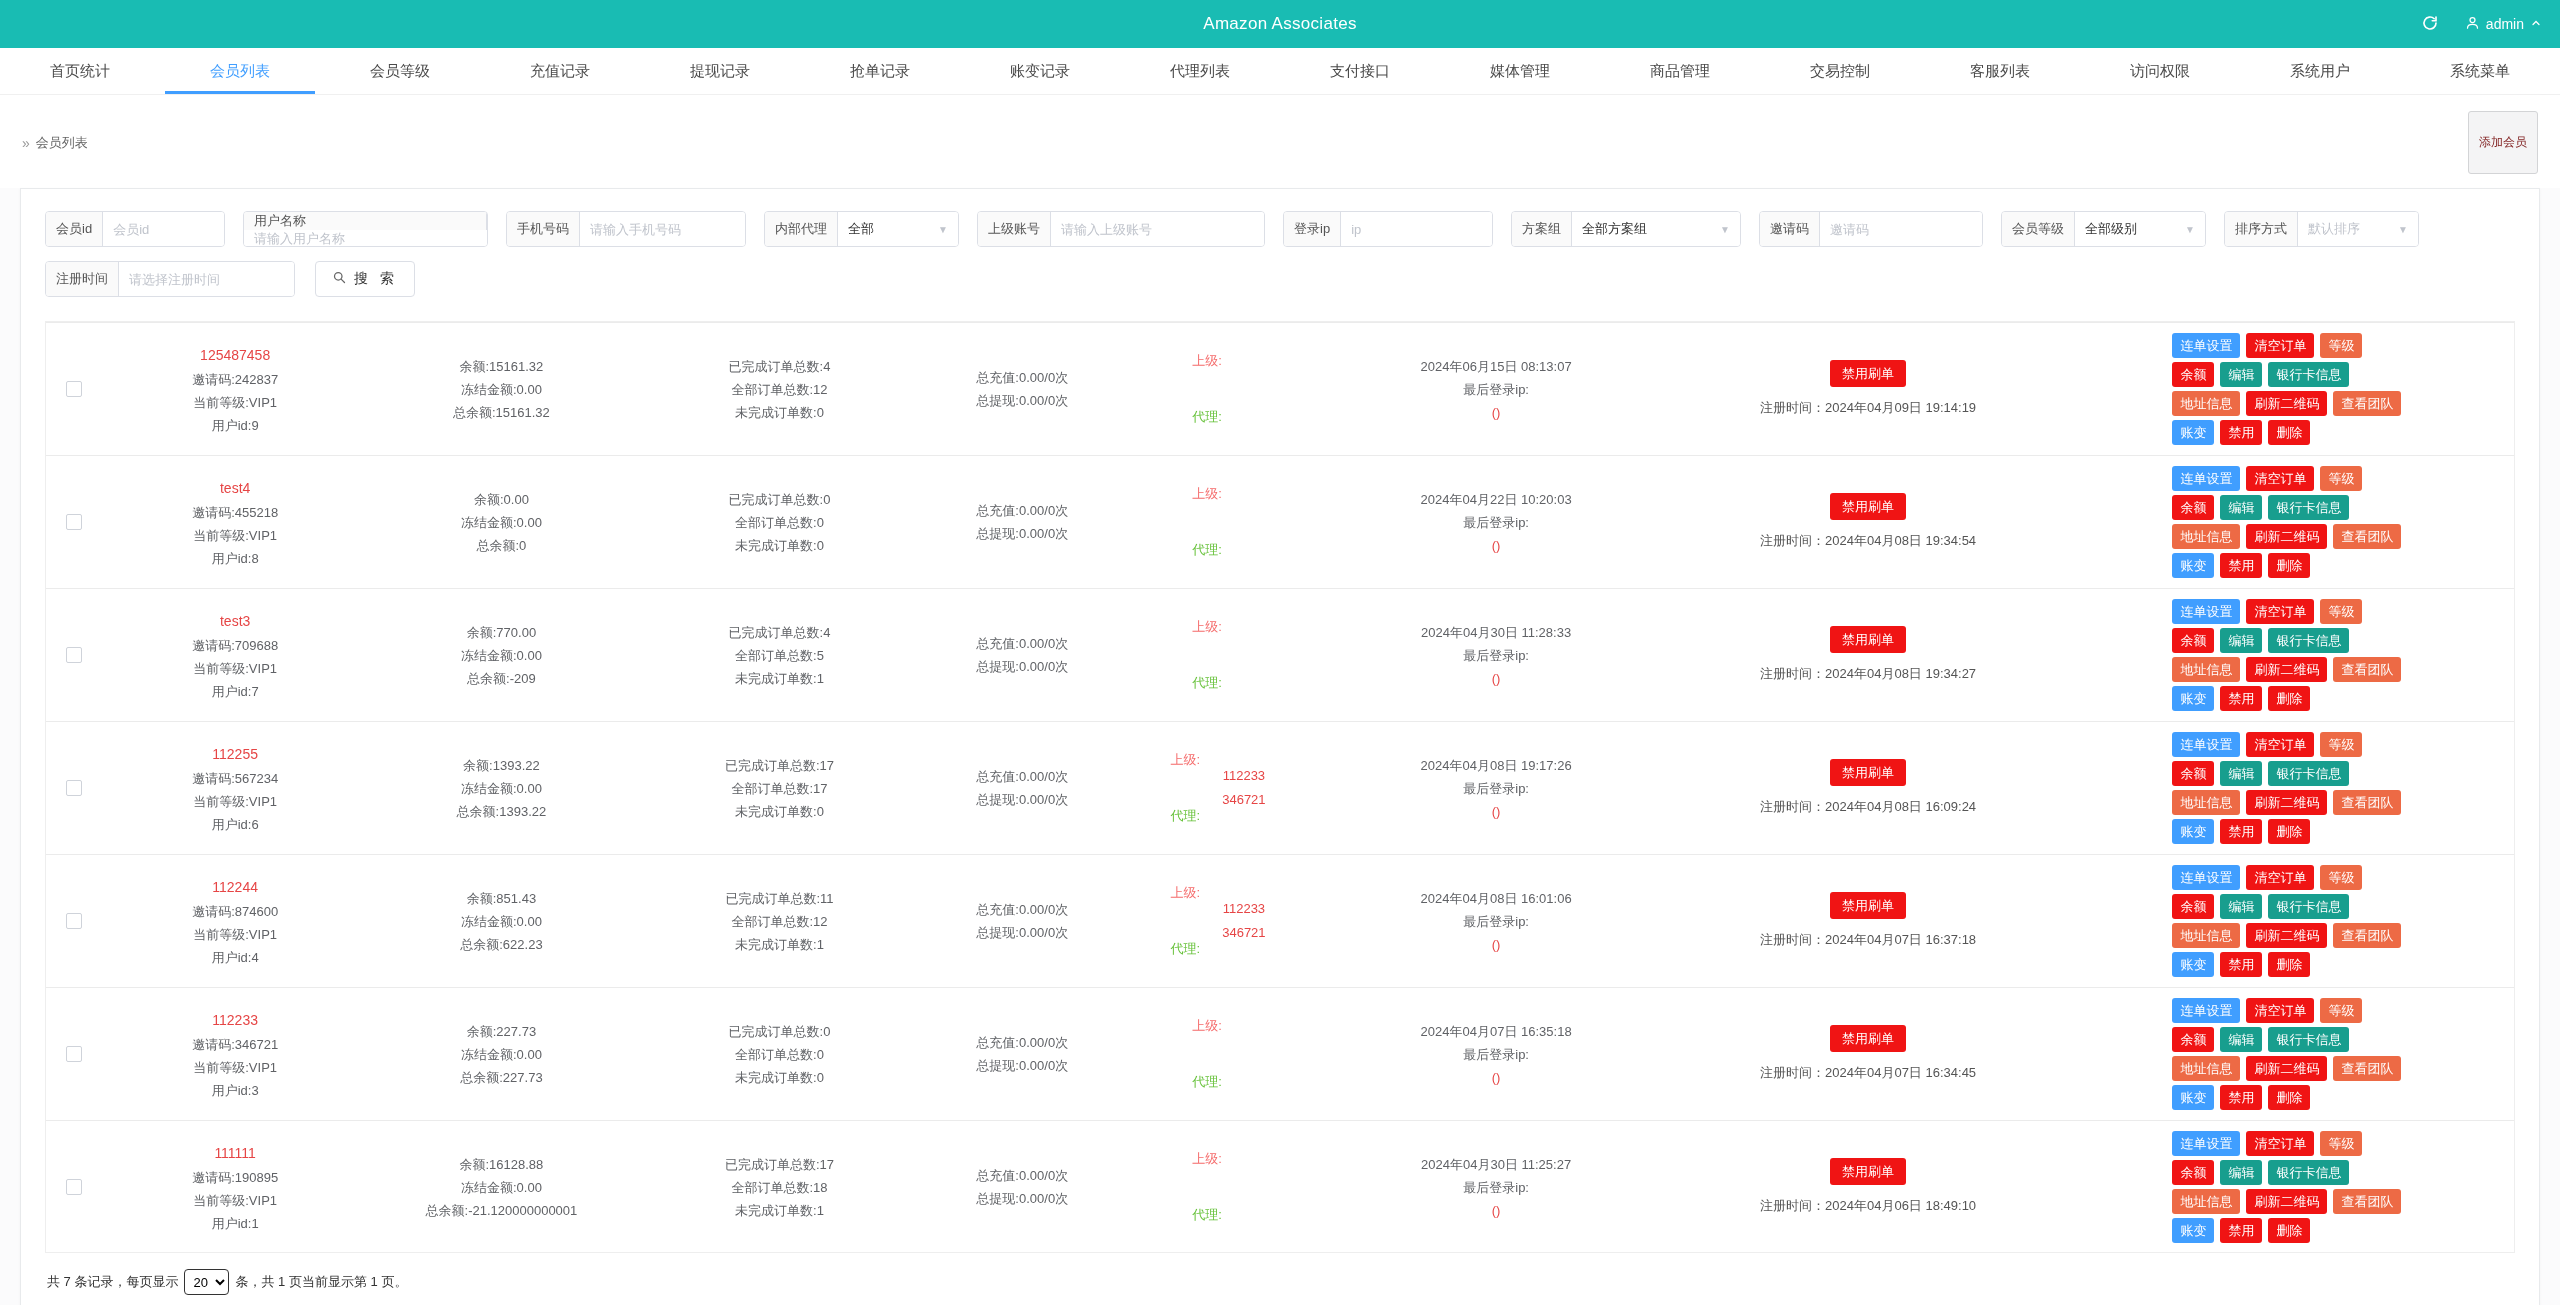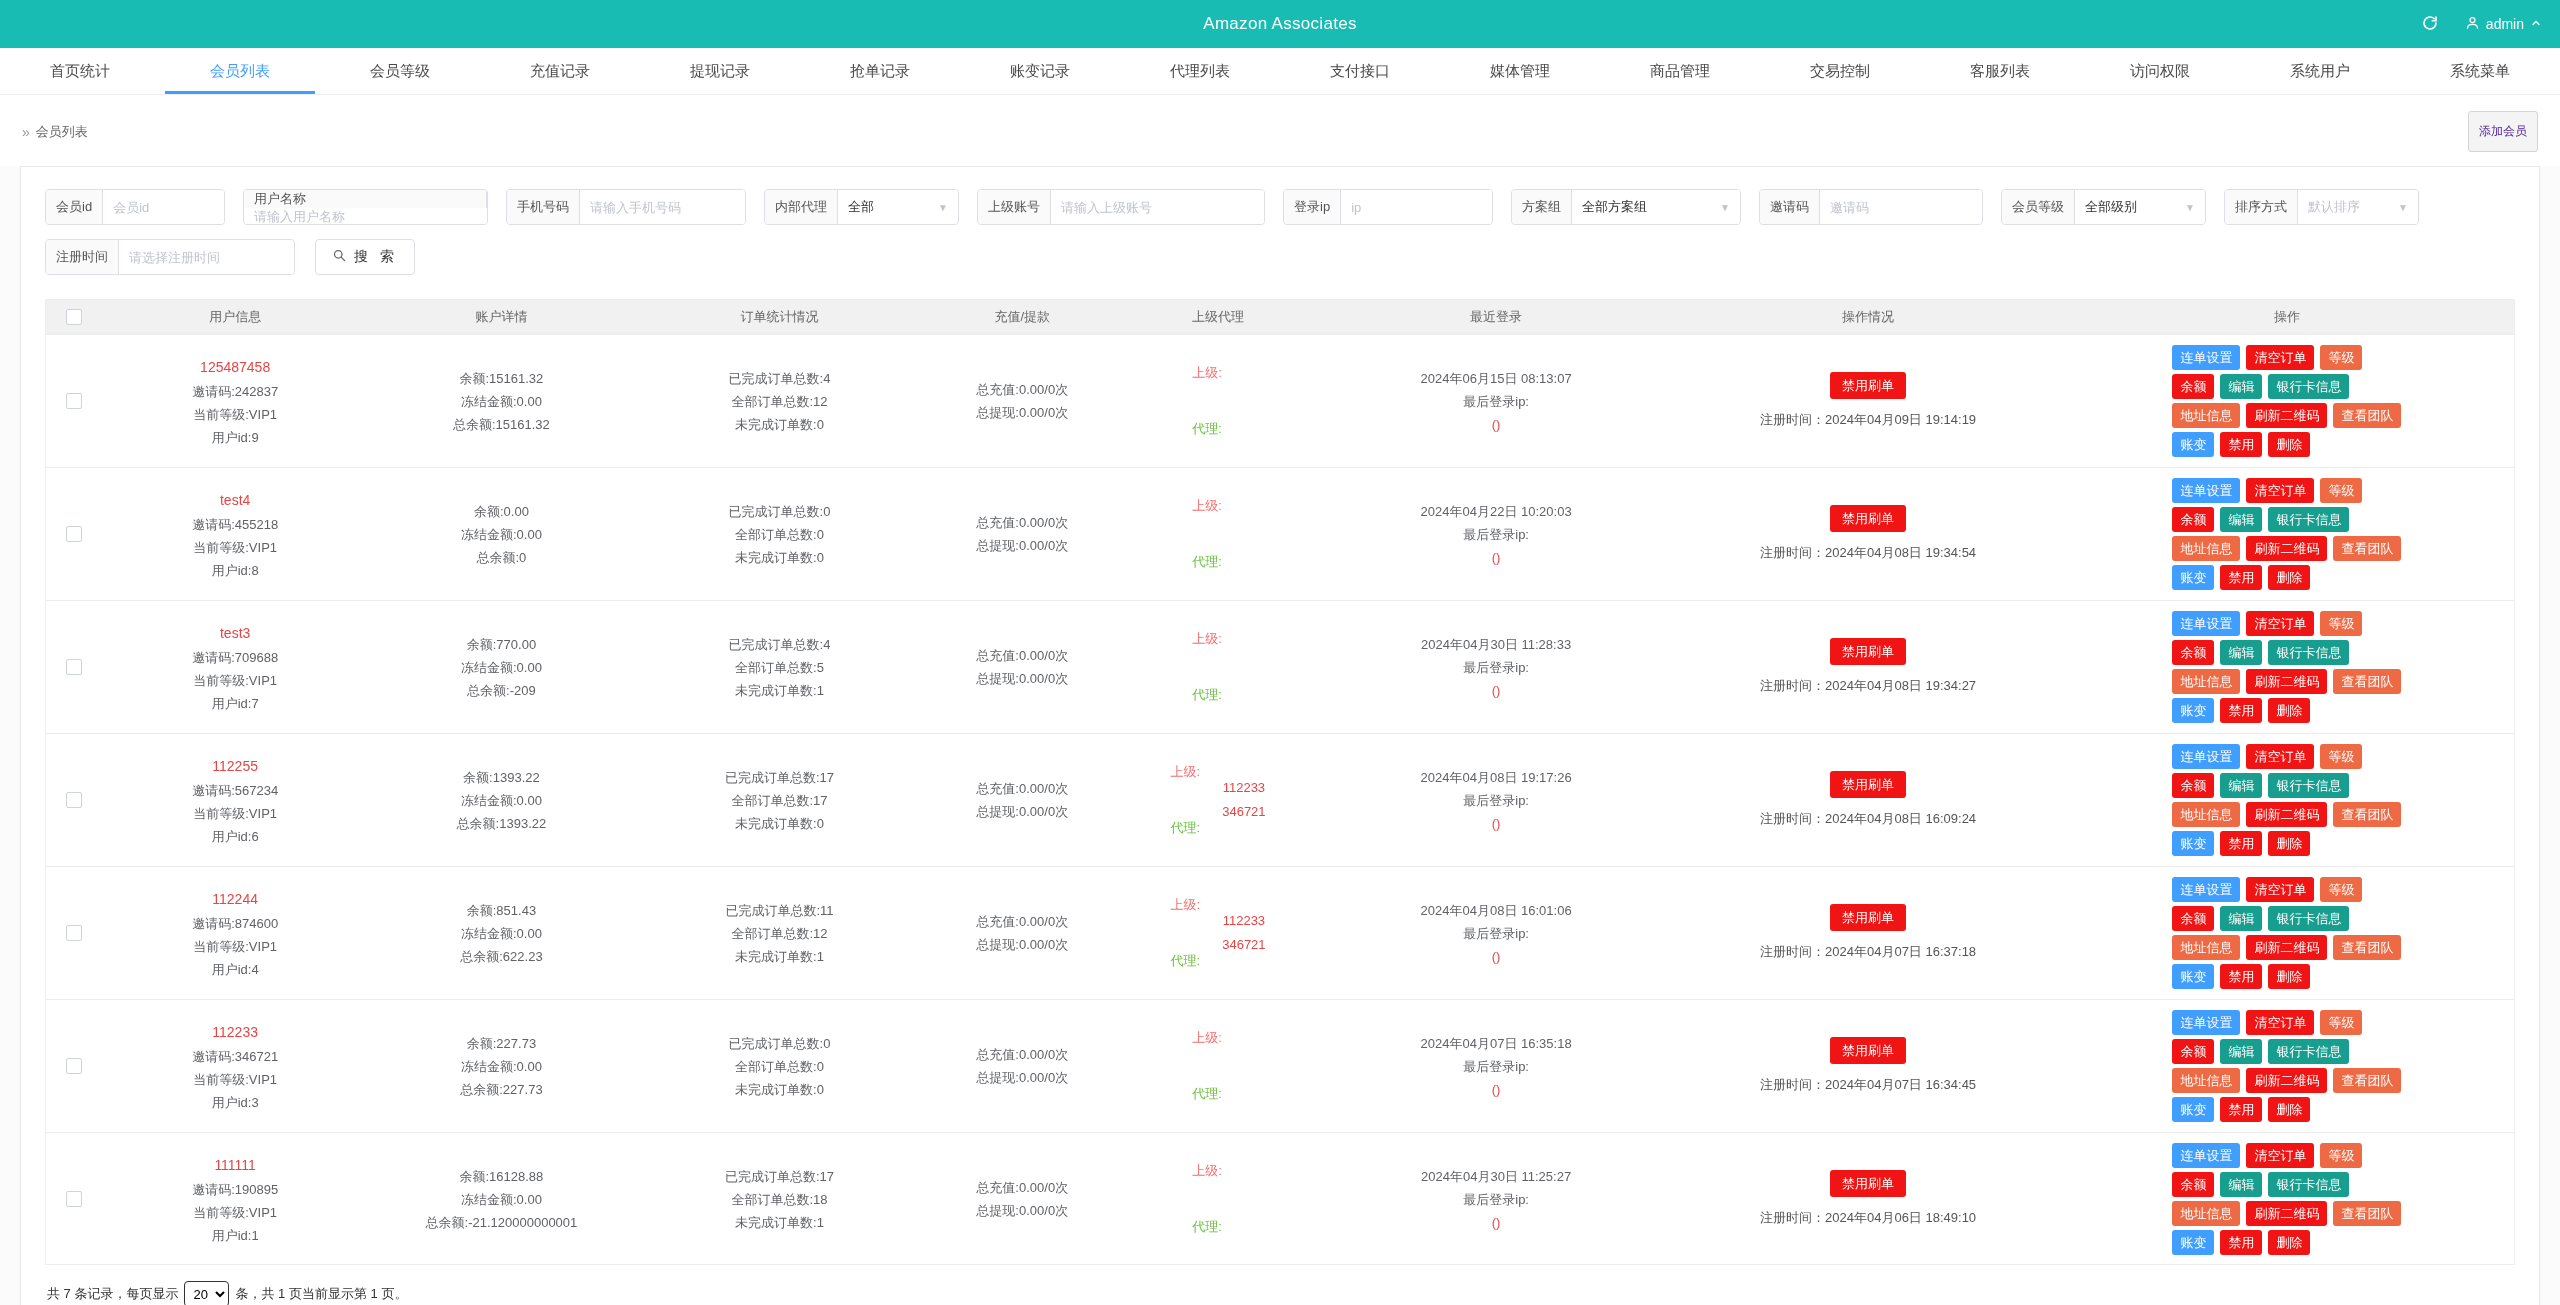--- a/index.html
+++ b/index.html
@@ -20,21 +20,21 @@
   
   .navbar{background:#fff;border-bottom:1px solid #f0f0f0;display:flex;height:47px;align-items:stretch;}
   .tab{flex:1;display:flex;align-items:center;justify-content:center;font-size:15px;color:#4a4a4a;cursor:pointer;position:relative;}
   .tab.active{color:var(--active-tab);}
   .tab.active::after{content:"";position:absolute;left:50%;transform:translateX(-50%);bottom:0;width:150px;height:3px;background:var(--active-tab);}
 
   
   .crumb-row{display:flex;align-items:center;justify-content:space-between;padding:16px 22px 14px 22px;background:#fff;}
   .crumb{font-size:13px;color:#666;display:flex;align-items:center;gap:6px;}
   .crumb-arrow{color:#999;font-size:14px;}
-  .add-btn{font-size:12px;color:#4c1d95;background:#f4f4f5;border:1px solid #d3d4d6;border-radius:3px;padding:11px 10px;cursor:pointer;}
+  .add-btn{font-size:12px;color:#7f1d1d;background:#f4f4f5;border:1px solid #d3d4d6;border-radius:3px;padding:22px 10px;cursor:pointer;}
 
   
   .panel{margin:0 20px 0 20px;background:#fff;border:1px solid #e8eaec;box-shadow:0 1px 3px rgba(0,0,0,.04);padding:22px 24px 18px 24px;}
 
   
   .filters{display:flex;gap:18px;margin-bottom:14px;align-items:center;}
   .fgroup{display:flex;align-items:stretch;height:36px;border:1px solid var(--border);border-radius:4px;overflow:hidden;background:#fff;}
   .flabel{display:flex;align-items:center;padding:0 10px;background:#fafafa;border-right:1px solid var(--border);font-size:13px;color:#555;white-space:nowrap;}
   .fgroup input{border:none;outline:none;flex:1;min-width:0;padding:0 10px;font-size:13px;color:#333;font-family:inherit;background:#fff;}
   .fgroup input::placeholder{color:var(--muted);}
@@ -236,33 +236,20 @@
         <svg width="15" height="15" viewBox="0 0 24 24" fill="none" stroke="#666" stroke-width="2" stroke-linecap="round">
             <circle cx="10" cy="10" r="6"></circle>
             <path d="M15 15l5 5"></path>
           </svg>
       </span>
       <span>搜 索</span>
     </button>
   </div>
 
   <div class="dtable">
-    <div class="thead" id="thead">
-      <div class="cell c-check">
-        <span class="cb"></span>
-      </div>
-    <div class="cell hcell c-user">用户信息</div>
-        <div class="cell hcell c-account">账户详情</div>
-        <div class="cell hcell c-orders">订单统计情况</div>
-        <div class="cell hcell c-money">充值/提款</div>
-        <div class="cell hcell c-parent">上级代理</div>
-        <div class="cell hcell c-login">最近登录</div>
-        <div class="cell hcell c-status">操作情况</div>
-        <div class="cell hcell c-actions">操作</div>
-      </div>
     <div id="tbody">
   <div class="trow">
     <div class="cell c-check">
       <span class="cb"></span>
     </div>
     <div class="cell c-user">
       <div class="uname">125487458</div>
       <div class="line"><span>邀请码:</span><span>242837</span></div>
       <div class="line"><span>当前等级:</span><span>VIP1</span></div>
       <div class="line"><span>用户id:</span><span>9</span></div>

